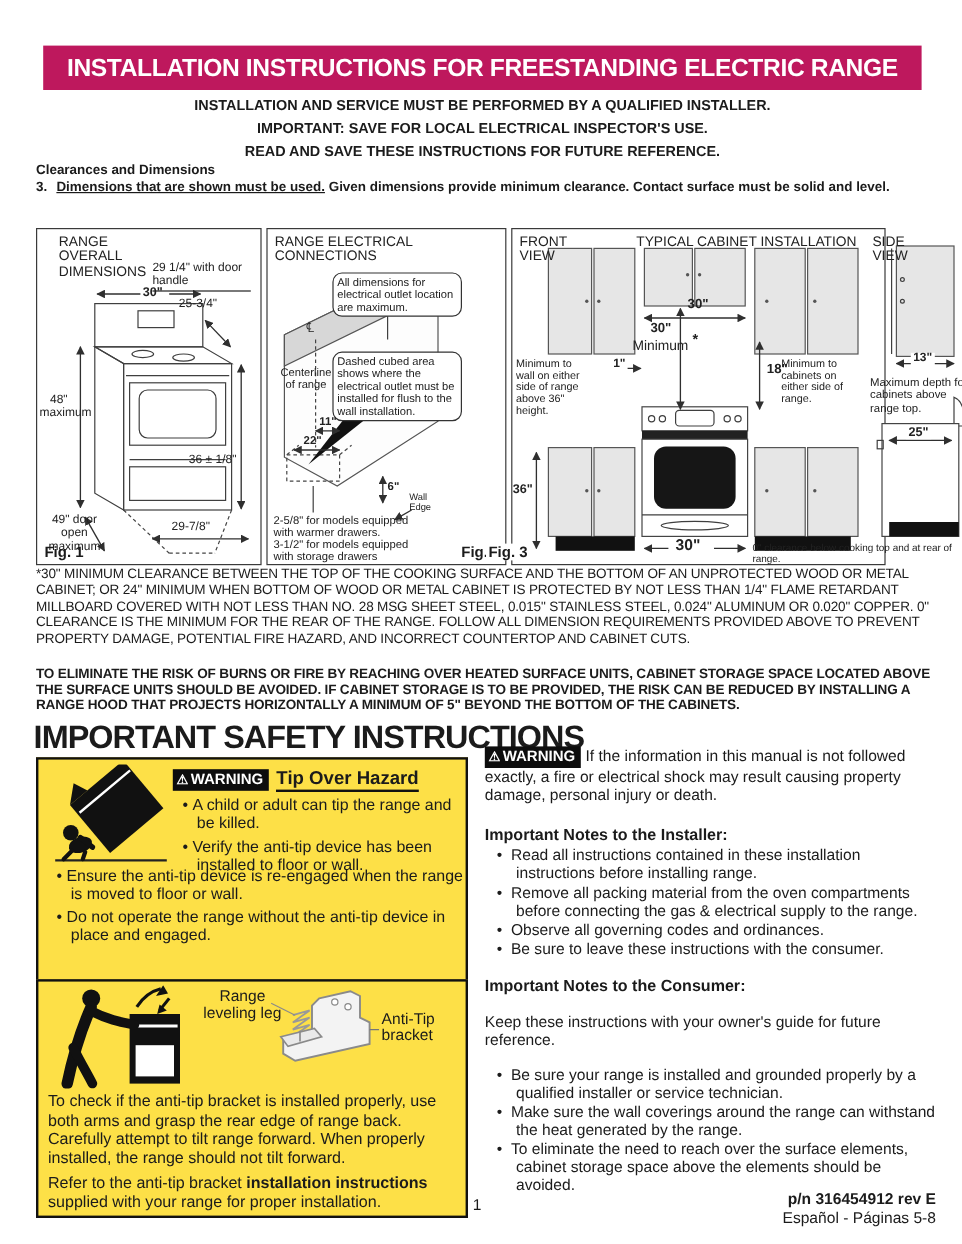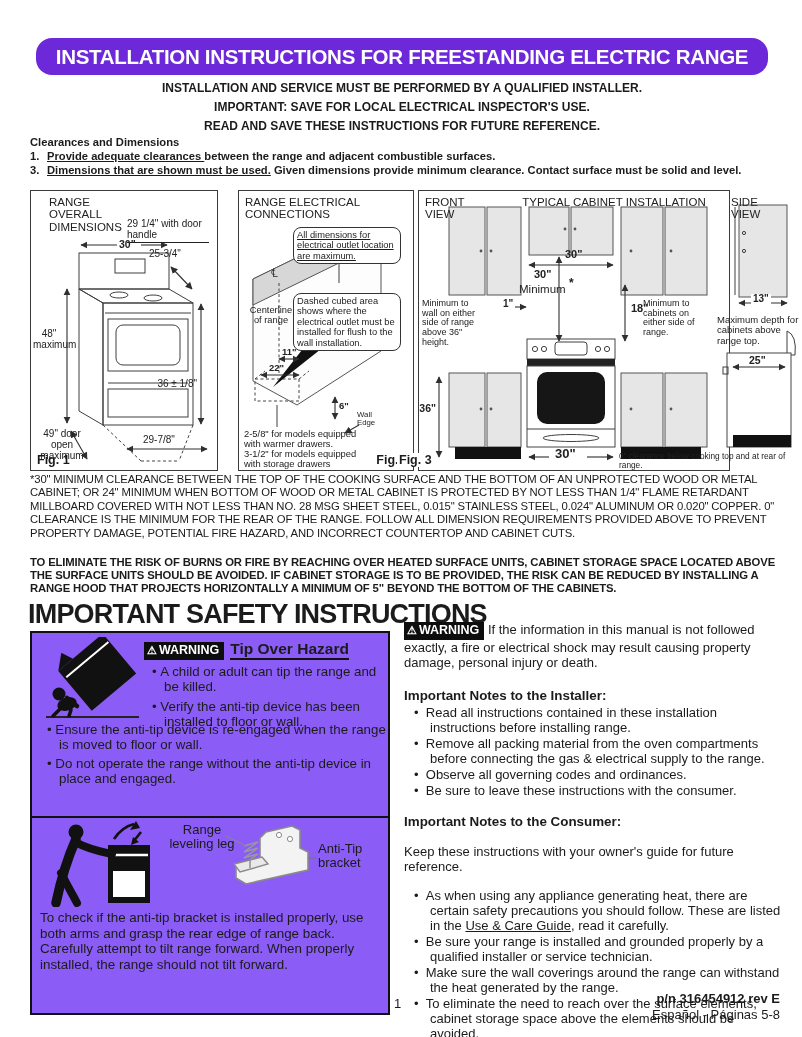--- a/index.html
+++ b/index.html
@@ -1,21 +1,21 @@
 <!DOCTYPE html>
 <html><head>
 <meta charset="utf-8">
 <style>
   html,body{margin:0;padding:0;}
   body{width:802px;height:1037px;position:relative;background:#fff;color:#1b1b1b;
        font-family:"Liberation Sans",sans-serif;overflow:hidden;}
   .abs{position:absolute;}
   
-  #titlebar{position:absolute;left:36px;top:38px;width:732px;height:37px;background:#6d28d9;
-            display:flex;align-items:center;justify-content:center;border-radius:16px;}
+  #titlebar{position:absolute;left:36px;top:38px;width:732px;height:37px;background:#be185d;
+            display:flex;align-items:center;justify-content:center;}
   #titlebar .t{color:#fff;font-weight:bold;font-size:20.5px;letter-spacing:-0.3px;white-space:nowrap;}
   #subtitles{position:absolute;left:36px;top:79px;width:732px;text-align:center;}
   #subtitles div{font-weight:bold;font-size:12px;line-height:19px;}
   
   #clearances{position:absolute;left:30px;top:136px;width:752px;font-size:11.2px;font-weight:bold;line-height:1.1;}
   #clearances .hd{margin-bottom:2px;}
   #clearances .item{margin:1.5px 0;}
   #clearances .num{display:inline-block;width:17px;}
   #clearances .u{text-decoration:underline;}
   
@@ -27,21 +27,21 @@
   .dimlbl{font-weight:bold;font-size:10.5px;}
   .cap{position:absolute;font-weight:bold;font-size:12.5px;}
   .callout{position:absolute;border:1.5px solid #333;border-radius:8px;background:#fff;
            padding:2px 3px;font-size:9.3px;line-height:1.12;}
   .underl{border-bottom:1.2px solid #222;padding-bottom:1px;}
   
   #para-clearance{position:absolute;left:30px;top:473px;width:752px;font-size:11.3px;line-height:13.4px;letter-spacing:-0.15px;}
   #para-burns{position:absolute;left:30px;top:556px;width:752px;font-size:11.3px;line-height:13.2px;font-weight:bold;letter-spacing:-0.15px;}
   
   #safety-heading{position:absolute;left:28px;top:599px;font-size:27px;font-weight:bold;letter-spacing:-0.8px;}
-  .box{position:absolute;left:30px;width:360px;border:2px solid #111;box-sizing:border-box;background:#8b5cf6;}
+  .box{position:absolute;left:30px;width:360px;border:2px solid #111;box-sizing:border-box;background:#fde047;}
   #tipbox{top:631px;height:187px;}
   #bracketbox{top:816px;height:199px;}
   .warnbadge{display:inline-block;background:#0d0d0d;color:#fff;font-weight:bold;
              font-size:12.5px;padding:0 5px 1px 3px;line-height:1.35;white-space:nowrap;}
   .warnbadge .wicon{font-size:11px;margin-right:2px;}
   #tip-title{font-weight:bold;font-size:15.5px;border-bottom:2.5px solid #111;padding-bottom:1px;margin-left:6px;}
   .bl{position:relative;padding-left:20px;text-indent:-12px;font-size:13.3px;line-height:1.16;margin:0 0 3px 0;}
   .bl::before{content:"\2022\00a0";}
   #tip-right{position:absolute;left:112px;top:7px;width:242px;}
   #tip-right .bl{margin-top:4px;}
@@ -74,21 +74,20 @@
   <span class="t">INSTALLATION INSTRUCTIONS FOR FREESTANDING ELECTRIC RANGE</span>
 </div>
 <div id="subtitles">
   <div>INSTALLATION AND SERVICE MUST BE PERFORMED BY A QUALIFIED INSTALLER.</div>
   <div>IMPORTANT: SAVE FOR LOCAL ELECTRICAL INSPECTOR'S USE.</div>
   <div>READ AND SAVE THESE INSTRUCTIONS FOR FUTURE REFERENCE.</div>
 </div>
 
 <div id="clearances">
   <div class="hd">Clearances and Dimensions</div>
-  <div class="item"><span class="num">1.</span><span class="u">Provide adequate clearances </span><span>between the range and adjacent combustible surfaces.</span></div>
   <div class="item"><span class="num">3.</span><span class="u">Dimensions that are shown must be used.</span><span> Given dimensions provide minimum clearance. Contact surface must be solid and level.</span></div>
 </div>
 
 <div id="figures">
 
   <div class="fig" style="width:188px;">
     <svg width="185" height="278" viewBox="0 0 185 278">
       <defs>
         <marker id="m1" viewBox="0 0 10 10" refX="9" refY="5" markerWidth="6.5" markerHeight="6.5" orient="auto-start-reverse">
             <path d="M0,0L10,5L0,10z" fill="#2f2f2f"></path>
@@ -126,21 +125,21 @@
     <div class="lbl underl" style="left:96px;top:28px;width:82px;">29 1/4" with door handle</div>
     <div class="lbl" style="left:118px;top:58px;">25-3/4"</div>
     <div class="lbl dimlbl" style="left:88px;top:48px;">30"</div>
     <div class="lbl" style="left:2px;top:138px;width:32px;text-align:center;">48" maximum</div>
     <div class="lbl" style="left:120px;top:188px;width:46px;text-align:right;">36 ± 1/8"</div>
     <div class="lbl" style="left:2px;top:238px;width:58px;text-align:center;">49" door open maximum</div>
     <div class="lbl" style="left:112px;top:244px;">29-7/8"</div>
     <div class="cap" style="left:6px;bottom:3px;">Fig. 1</div>
   </div>
 
-  <div class="fig" style="width:176px;margin-left:16px;">
+  <div class="fig" style="width:200px;">
     <svg width="161" height="278" viewBox="0 0 161 278">
       <defs>
         <marker id="m2" viewBox="0 0 10 10" refX="9" refY="5" markerWidth="6.5" markerHeight="6.5" orient="auto-start-reverse">
             <path d="M0,0L10,5L0,10z" fill="#2f2f2f"></path>
           </marker>
       </defs>
 
       <polygon points="14,88 100,46 142,68 142,160 58,214 14,190" fill="#fdfdfd" stroke="#555" stroke-width="1"></polygon>
       <polygon points="14,88 100,46 100,72 14,114" fill="#d7d7d7" stroke="#555" stroke-width="1"></polygon>
       <line x1="100" y1="46" x2="100" y2="92" class="ln"></line>
@@ -153,21 +152,21 @@
 
       <polygon points="70,150 82,158 34,196" fill="#111"></polygon>
 
       <line x1="40" y1="168" x2="60" y2="168" class="dim" marker-start="url(#m2)" marker-end="url(#m2)"></line>
       <line x1="22" y1="184" x2="60" y2="184" class="dim" marker-start="url(#m2)" marker-end="url(#m2)"></line>
       <line x1="96" y1="206" x2="96" y2="228" class="dim" marker-start="url(#m2)" marker-end="url(#m2)"></line>
       <line x1="120" y1="234" x2="106" y2="242" class="dim" marker-end="url(#m2)"></line>
       <line x1="38" y1="214" x2="38" y2="236" class="ln"></line>
     </svg>
     <div class="figtitle" style="left:6px;top:5px;width:120px;">RANGE ELECTRICAL CONNECTIONS</div>
-    <div class="callout" style="left:54px;top:36px;width:100px;text-decoration:underline;">All dimensions for electrical outlet location are maximum.</div>
+    <div class="callout" style="left:54px;top:36px;width:100px;">All dimensions for electrical outlet location are maximum.</div>
     <div class="callout" style="left:54px;top:102px;width:100px;">Dashed cubed area shows where the electrical outlet must be installed for flush to the wall installation.</div>
     <div class="lbl" style="left:32px;top:76px;font-size:12px;">℄</div>
     <div class="lbl" style="left:10px;top:114px;width:44px;text-align:center;font-size:9.3px;">Centerline of range</div>
     <div class="lbl dimlbl" style="left:43px;top:156px;font-size:9.5px;">11"</div>
     <div class="lbl dimlbl" style="left:30px;top:172px;font-size:9.5px;">22"</div>
     <div class="lbl dimlbl" style="left:100px;top:210px;font-size:9.5px;">6"</div>
     <div class="lbl" style="left:118px;top:220px;width:30px;font-size:7.8px;">Wall Edge</div>
     <div class="lbl" style="left:5px;top:238px;width:118px;font-size:9.4px;">2-5/8" for models equipped with warmer drawers.</div>
     <div class="lbl" style="left:5px;top:258px;width:118px;font-size:9.4px;">3-1/2" for models equipped with storage drawers</div>
     <div class="cap" style="right:4px;bottom:3px;">Fig. 2</div>
@@ -231,21 +230,21 @@
         <circle cx="325" cy="60" r="1.6" class="ln"></circle>
       <line x1="320" y1="112" x2="368" y2="112" class="dim" marker-start="url(#m3)" marker-end="url(#m3)"></line>
       <path d="M368,140 q10,4 8,24 l-8,0 z" class="ln"></path>
       <rect x="308" y="162" width="64" height="94" fill="#fff" stroke="#444"></rect>
       <rect x="304" y="176" width="5" height="7" class="ln"></rect>
       <line x1="314" y1="176" x2="366" y2="176" class="dim" marker-start="url(#m3)" marker-end="url(#m3)"></line>
       <rect x="314" y="244" width="58" height="12" fill="#111"></rect>
     </svg>
     <div class="figtitle" style="left:6px;top:5px;width:46px;">FRONT VIEW</div>
     <div class="figtitle" style="left:90px;top:5px;width:210px;text-align:center;">TYPICAL CABINET INSTALLATION</div>
-    <div class="figtitle" style="left:312px;top:5px;width:40px;">SIDE VIEW</div>
+    <div class="figtitle" style="left:300px;top:5px;width:40px;">SIDE VIEW</div>
     <div class="lbl dimlbl" style="left:146px;top:58px;font-size:11px;">30"</div>
     <div class="lbl dimlbl" style="left:115px;top:78px;font-size:11px;">30"</div>
     <div class="lbl" style="left:100px;top:92px;font-size:11.5px;">Minimum</div>
     <div class="lbl dimlbl" style="left:150px;top:86px;font-size:12px;">*</div>
     <div class="lbl" style="left:3px;top:108px;width:62px;font-size:9px;">Minimum to wall on either side of range above 36" height.</div>
     <div class="lbl dimlbl" style="left:84px;top:108px;font-size:10px;">1"</div>
     <div class="lbl dimlbl" style="left:212px;top:112px;font-size:11px;">18"</div>
     <div class="lbl" style="left:224px;top:108px;width:64px;font-size:9px;">Minimum to cabinets on either side of range.</div>
     <div class="lbl dimlbl" style="left:0px;top:212px;width:17px;text-align:right;font-size:10.5px;">36"</div>
     <div class="lbl dimlbl" style="left:136px;top:256px;font-size:13px;">30"</div>
@@ -309,35 +308,35 @@
     <circle cx="63" cy="13" r="2.6" fill="#fff" stroke="#8a8a8a"></circle>
     <circle cx="74" cy="17" r="2.6" fill="#fff" stroke="#8a8a8a"></circle>
     <path d="M28,24 L42,20 L28,30 L42,26 L28,36 L42,32 L28,42" stroke="#999" stroke-width="1.5" fill="none"></path>
     <polygon points="18,42 46,35 52,42 24,50" fill="#e9e9e9" stroke="#8a8a8a" stroke-width="1.4"></polygon>
     <line x1="34" y1="37" x2="34" y2="46" stroke="#8a8a8a" stroke-width="1.4"></line>
     <line x1="10" y1="14" x2="30" y2="24" stroke="#8a8a8a" stroke-width="1"></line>
     <line x1="92" y1="36" x2="100" y2="36" stroke="#777" stroke-width="1.2"></line>
   </svg>
   <div class="figcaption-label" style="left:286px;top:24px;width:68px;text-align:left;">Anti-Tip bracket</div>
   <div class="txt" style="top:92px;">To check if the anti-tip bracket is installed properly, use both arms and grasp the rear edge of range back. Carefully attempt to tilt range forward. When properly installed, the range should not tilt forward.</div>
+  <div class="txt" style="top:160px;"><span>Refer to the anti-tip bracket </span><b>installation instructions</b><span> supplied with your range for proper installation.</span></div>
 </div>
 
 <div id="rightcol">
   <p class="warn-par"><span class="warnbadge"><span class="wicon">⚠</span><span>WARNING</span></span><span> If the information in this manual is not followed exactly, a fire or electrical shock may result causing property damage, personal injury or death.</span></p>
 
   <h4>Important Notes to the Installer:</h4>
   <div class="rb">Read all instructions contained in these installation instructions before installing range.</div>
   <div class="rb">Remove all packing material from the oven compartments before connecting the gas &amp; electrical supply to the range.</div>
   <div class="rb">Observe all governing codes and ordinances.</div>
   <div class="rb">Be sure to leave these instructions with the consumer.</div>
 
   <h4 id="consumer-heading">Important Notes to the Consumer:</h4>
   <div id="consumer-intro">Keep these instructions with your owner's guide for future reference.</div>
 
-  <div class="rb"><span>As when using any appliance generating heat, there are certain safety precautions you should follow. These are listed in the </span><span class="ul-link">Use &amp; Care Guide</span><span>, read it carefully.</span></div>
   <div class="rb">Be sure your range is installed and grounded properly by a qualified installer or service technician.</div>
   <div class="rb">Make sure the wall coverings around the range can withstand the heat generated by the range.</div>
   <div class="rb">To eliminate the need to reach over the surface elements, cabinet storage space above the elements should be avoided.</div>
 </div>
 
 <div id="page-num">1</div>
 <div id="footer-right">
   <div class="pn">p/n 316454912 rev E</div>
   <div>Español - Páginas 5-8</div>
 </div>

